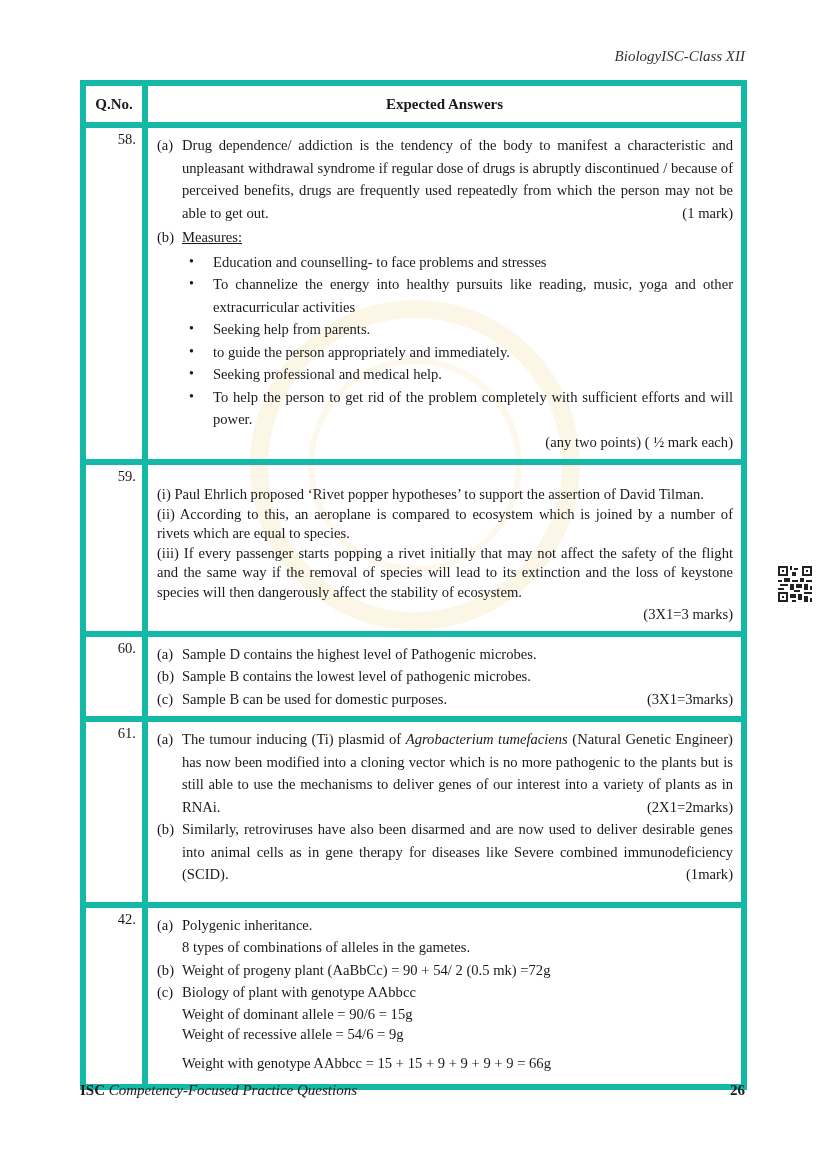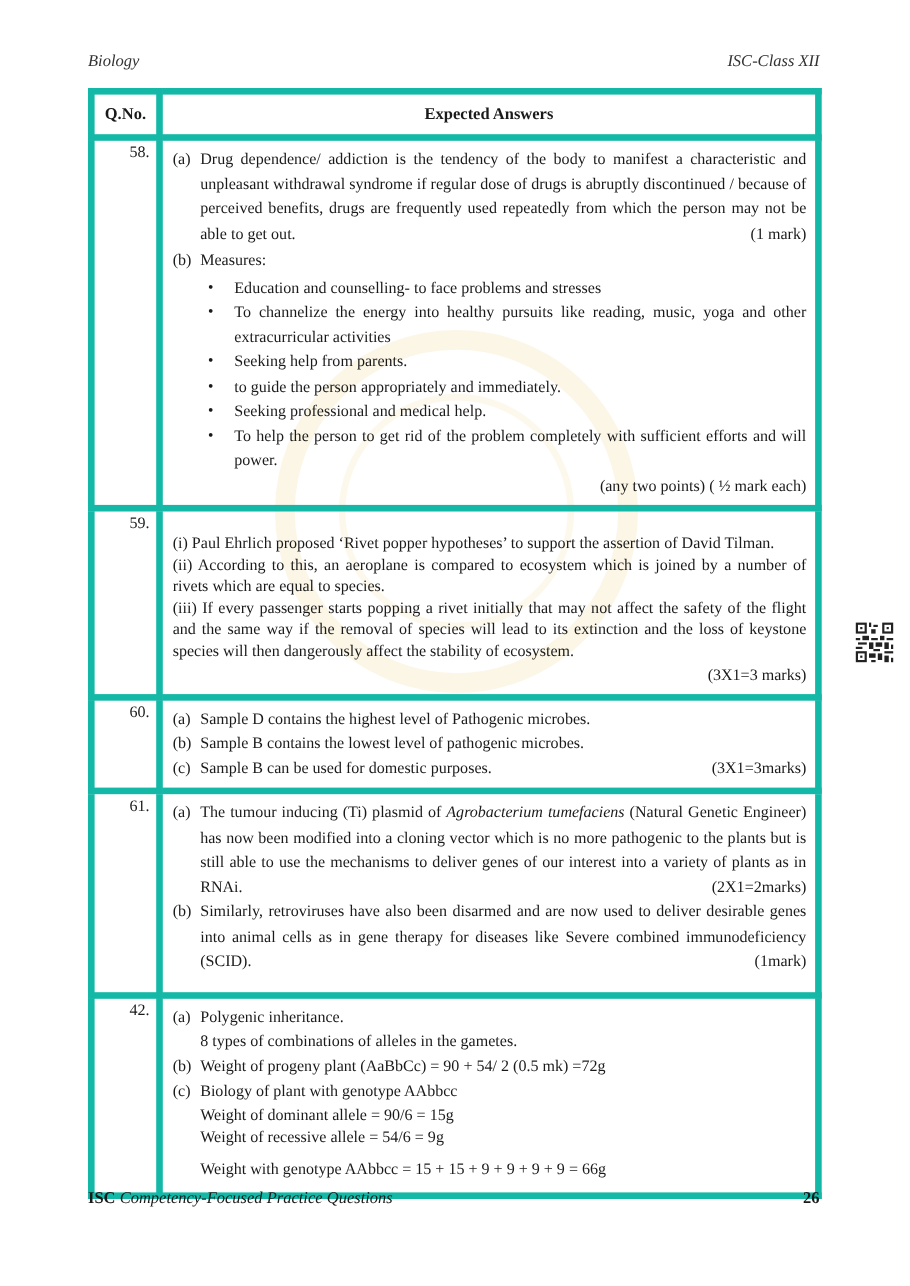--- a/index.html
+++ b/index.html
@@ -3,21 +3,21 @@
 <meta charset="utf-8">
 <style>
   html, body { margin: 0; padding: 0; }
   body {
     width: 827px; height: 1169px; background: #ffffff; position: relative;
     font-family: "Liberation Serif", "DejaVu Serif", serif; color: #1a1a1a;
     overflow: hidden;
   }
   .running-head {
     position: absolute; top: 48px; left: 80px; right: 82px;
-    display: flex; justify-content: space-between;
+    display: flex; justify-content: flex-end;
     font-style: italic; font-size: 15px; color: #333;
   }
   .watermark {
     position: absolute; left: 250px; top: 300px; width: 330px; height: 330px;
     border-radius: 50%; border: 18px solid rgba(245, 222, 170, 0.28);
     box-sizing: border-box; pointer-events: none;
   }
   .watermark::after {
     content: ""; position: absolute; inset: 40px; border-radius: 50%;
     border: 6px solid rgba(245, 222, 170, 0.22);
@@ -34,21 +34,21 @@
     font-weight: bold; font-size: 15px; height: 36px; vertical-align: middle; padding: 0;
   }
   th.qno { width: 56px; }
   td.qnum { text-align: right; padding: 0 6px 0 0; width: 50px; }
   td.ans { padding: 6px 8px 6px 9px; }
   .item { display: flex; }
   .lbl { flex: 0 0 25px; }
   .txt { flex: 1; text-align: justify; }
   .mark { float: right; }
   .clear::after { content: ""; display: block; clear: both; }
-  .underline { }
+  .underline { text-decoration: underline; }
   ul.bul { list-style: none; margin: 0; padding: 0 0 0 28px; }
   ul.bul li { position: relative; padding-left: 28px; text-align: justify; }
   ul.bul li::before {
     content: "\2022"; position: absolute; left: 4px; top: 0; font-size: 14px;
   }
   .para { text-align: justify; }
   .indent { padding-left: 25px; }
   .footer {
     position: absolute; top: 1082px; left: 80px; right: 82px;
     display: flex; justify-content: space-between; font-size: 15px;

